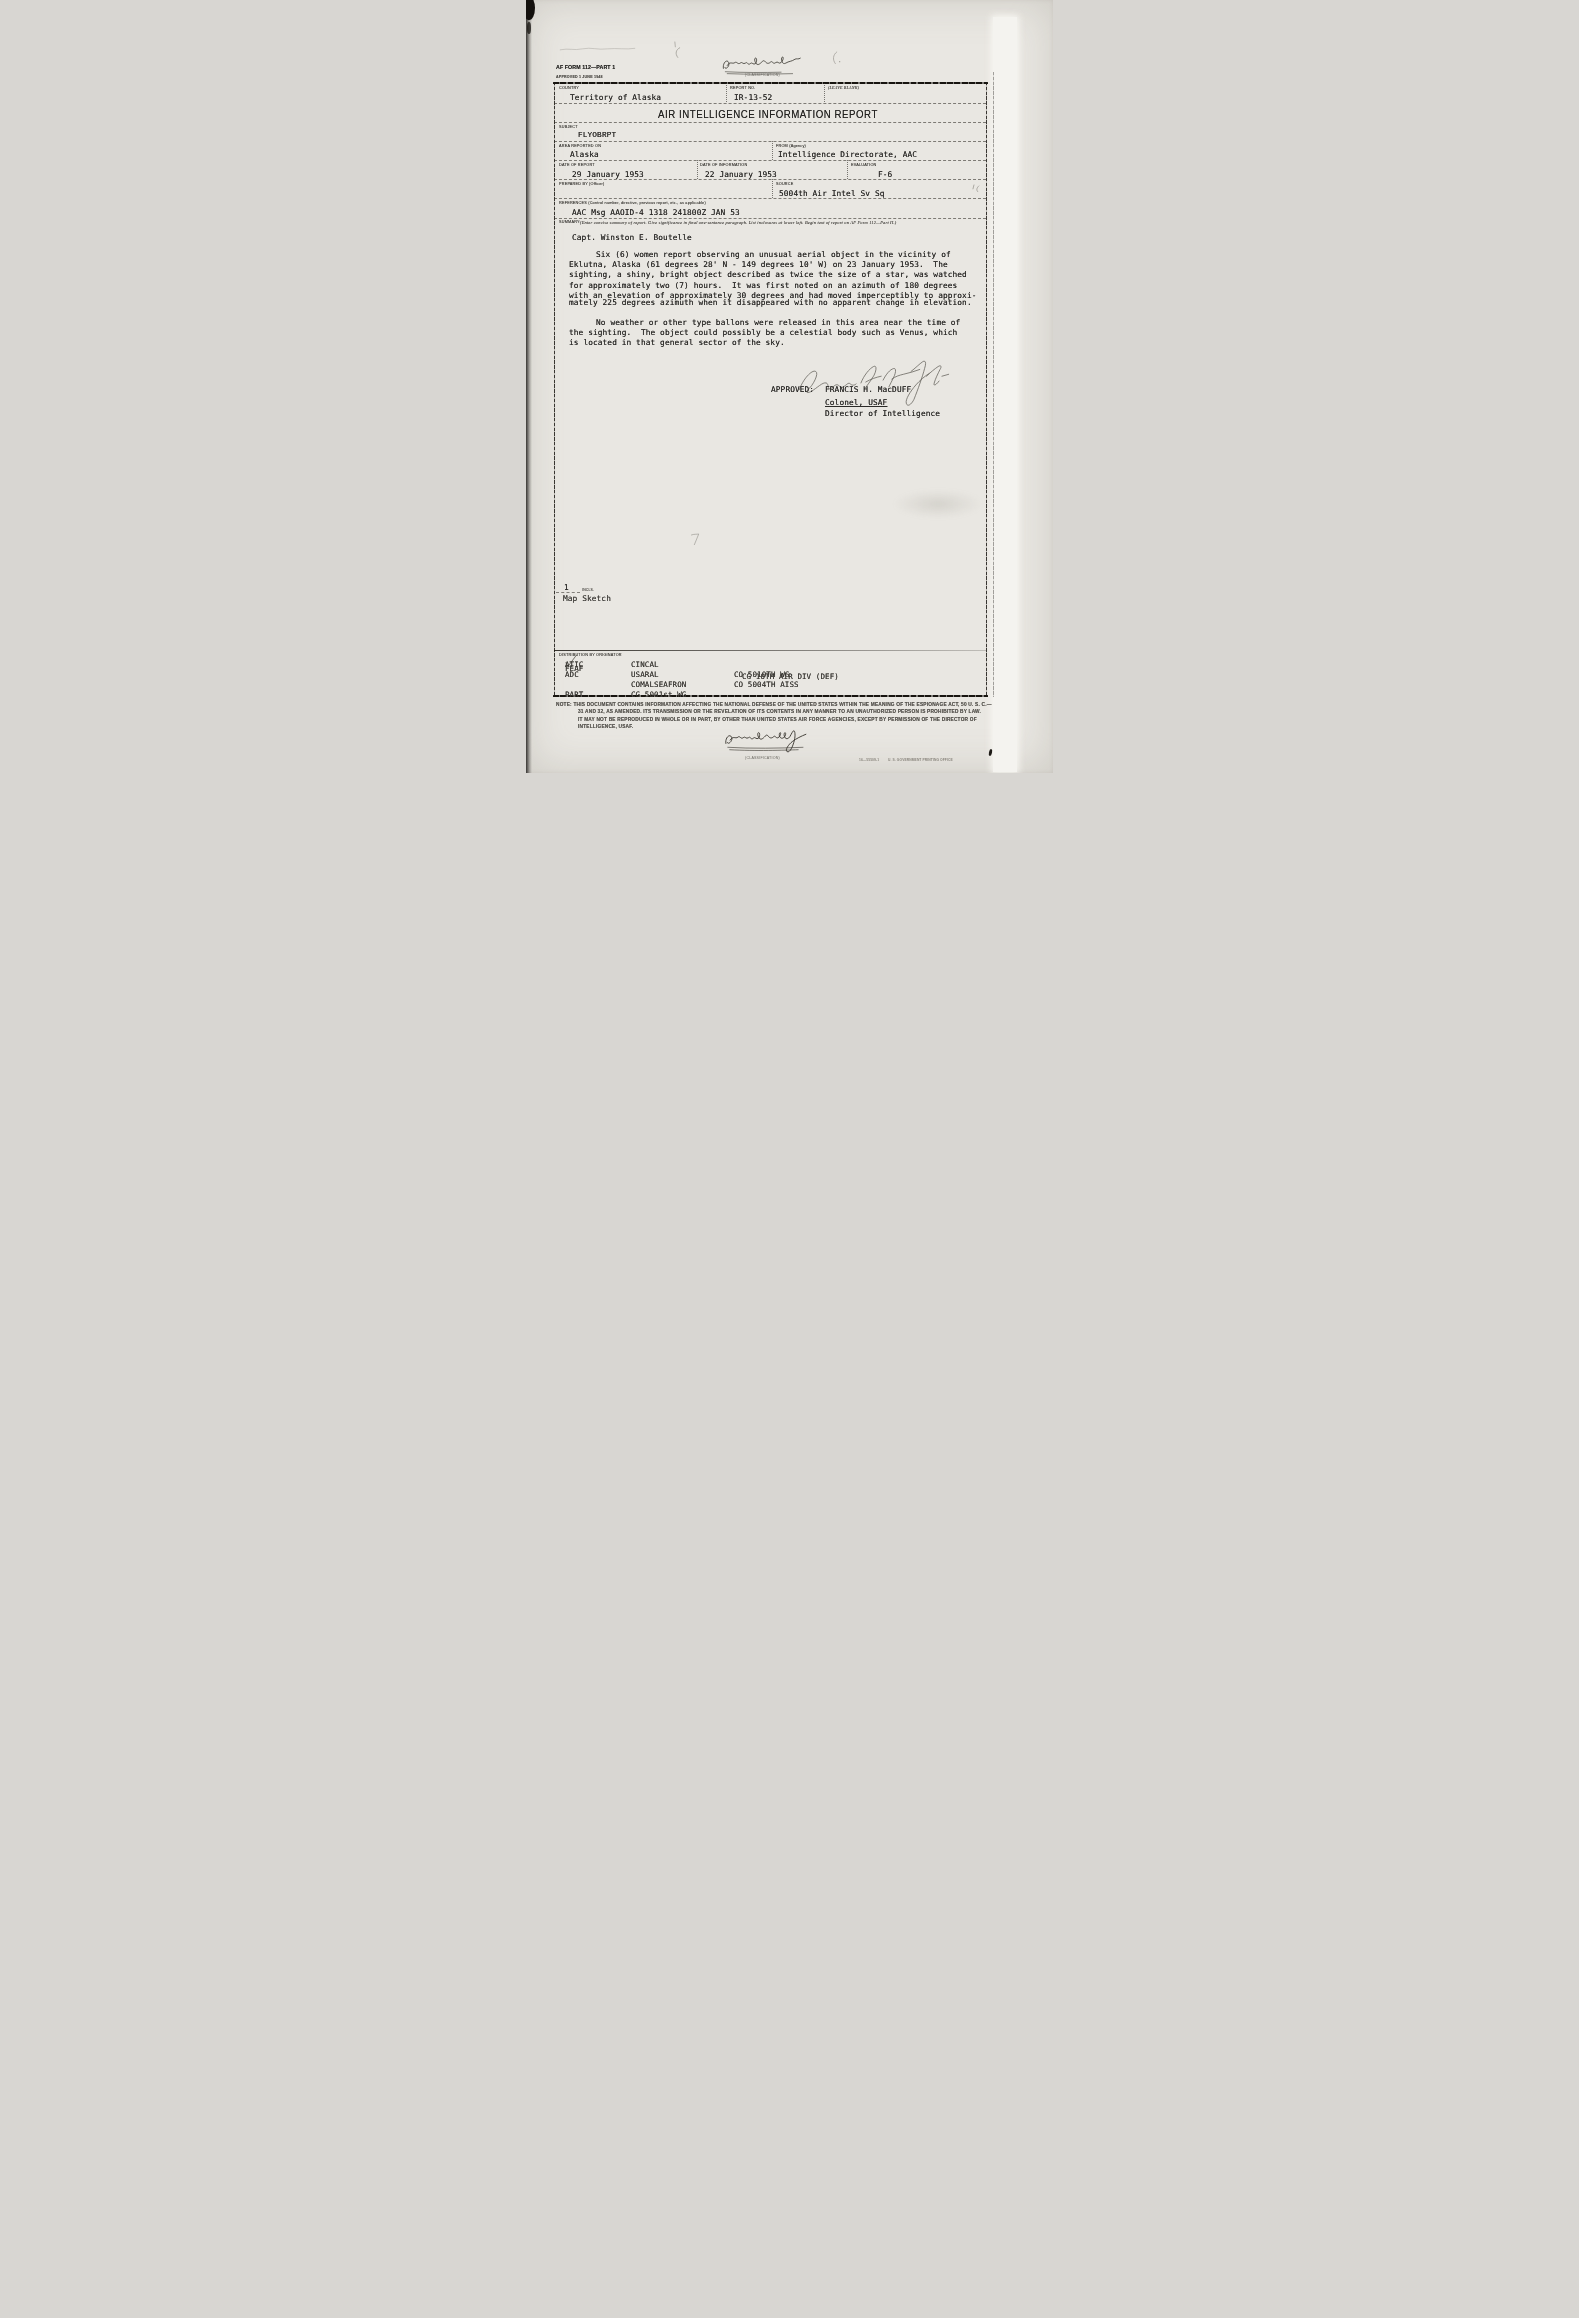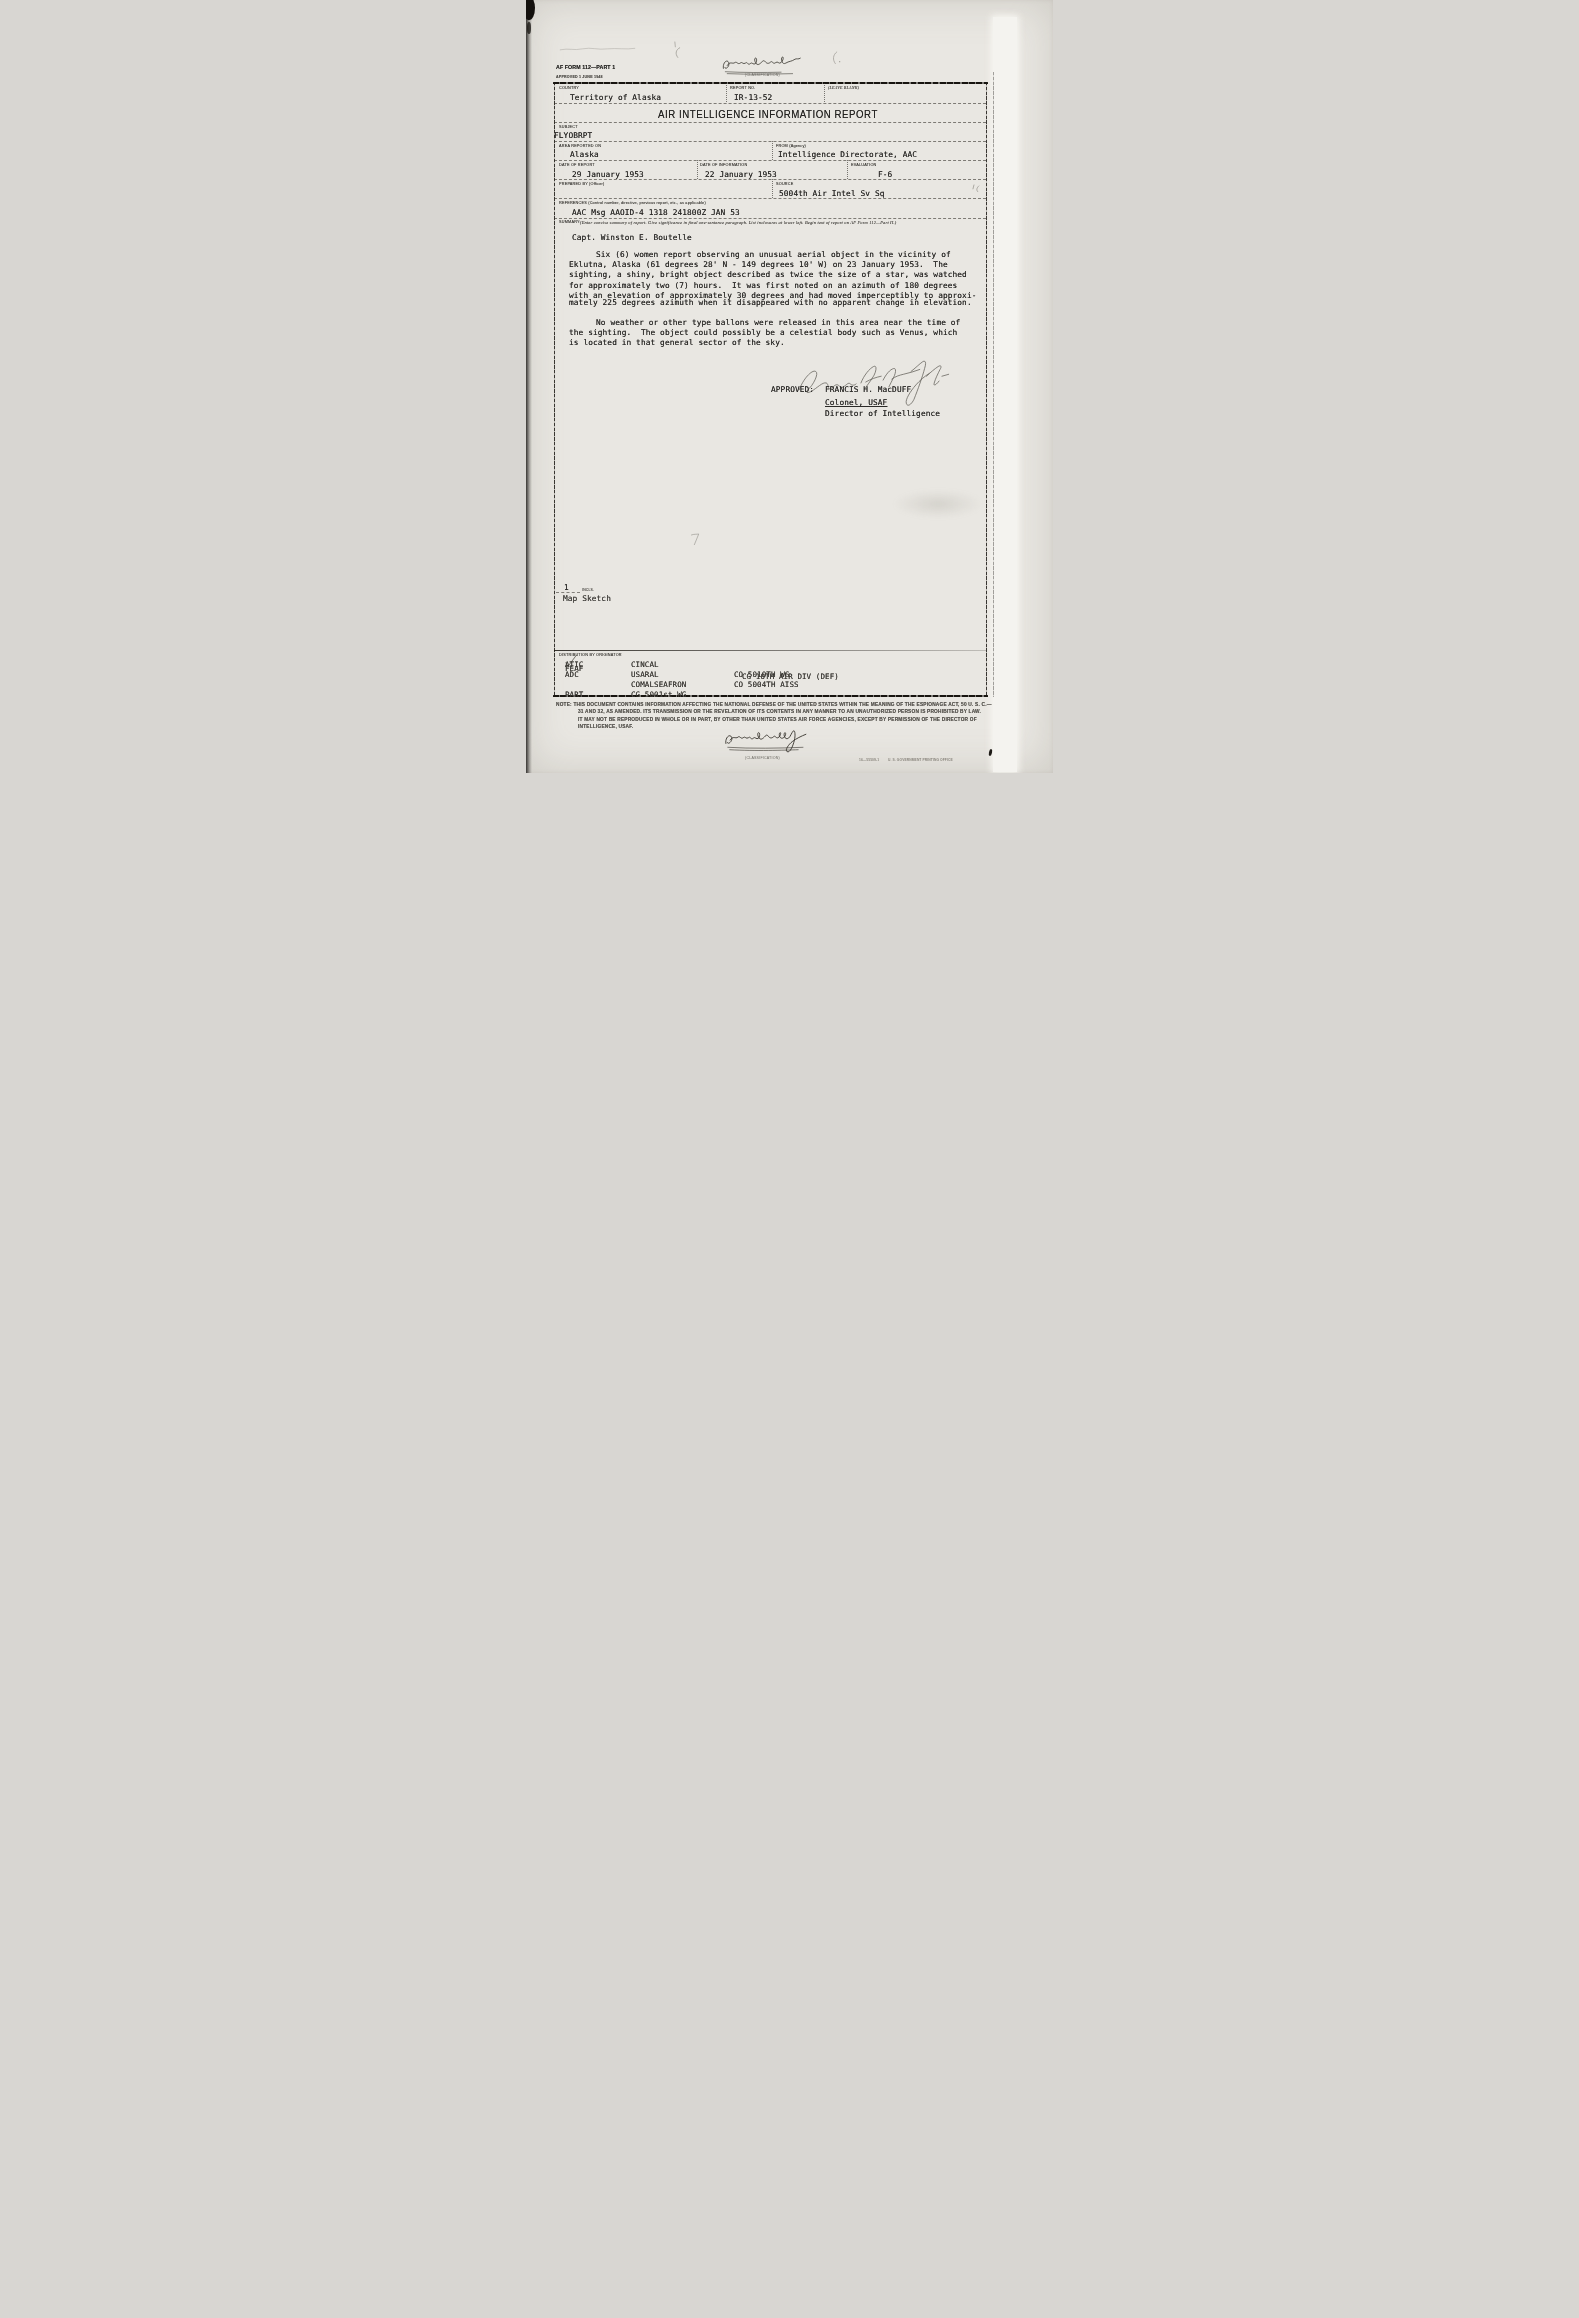--- a/index.html
+++ b/index.html
@@ -96,21 +96,21 @@
   <div class="lbl" style="left:204px;top:86px;">REPORT NO.</div>
   <div class="lbl-i" style="left:302px;top:85px;">(LEAVE BLANK)</div>
   <div class="mono" style="left:44px;top:93px;">Territory of Alaska</div>
   <div class="mono" style="left:208px;top:93px;">IR-13-52</div>
   <div class="rule-d" style="left:28px;top:103px;width:432px;"></div>
 
   <div class="form-title" style="left:242px;top:108px;">AIR INTELLIGENCE INFORMATION REPORT</div>
   <div class="rule-d" style="left:28px;top:122px;width:432px;"></div>
 
   <div class="lbl" style="left:33px;top:125px;">SUBJECT</div>
-  <div class="mono" style="left:28px;top:131px;">FLYOBRPT</div>
+  <div class="mono" style="left:52px;top:131px;font-family:Liberation Mono, monospace;">FLYOBRPT</div>
   <div class="rule-d" style="left:28px;top:141px;width:432px;"></div>
 
   <div class="vsep" style="left:246px;top:141px;height:19px;"></div>
   <div class="lbl" style="left:33px;top:144px;">AREA REPORTED ON</div>
   <div class="lbl" style="left:250px;top:144px;">FROM (Agency)</div>
   <div class="mono" style="left:44px;top:150px;">Alaska</div>
   <div class="mono" style="left:252px;top:150px;">Intelligence Directorate, AAC</div>
   <div class="rule-d" style="left:28px;top:160px;width:432px;"></div>
 
   <div class="vsep" style="left:171px;top:160px;height:19px;"></div>

